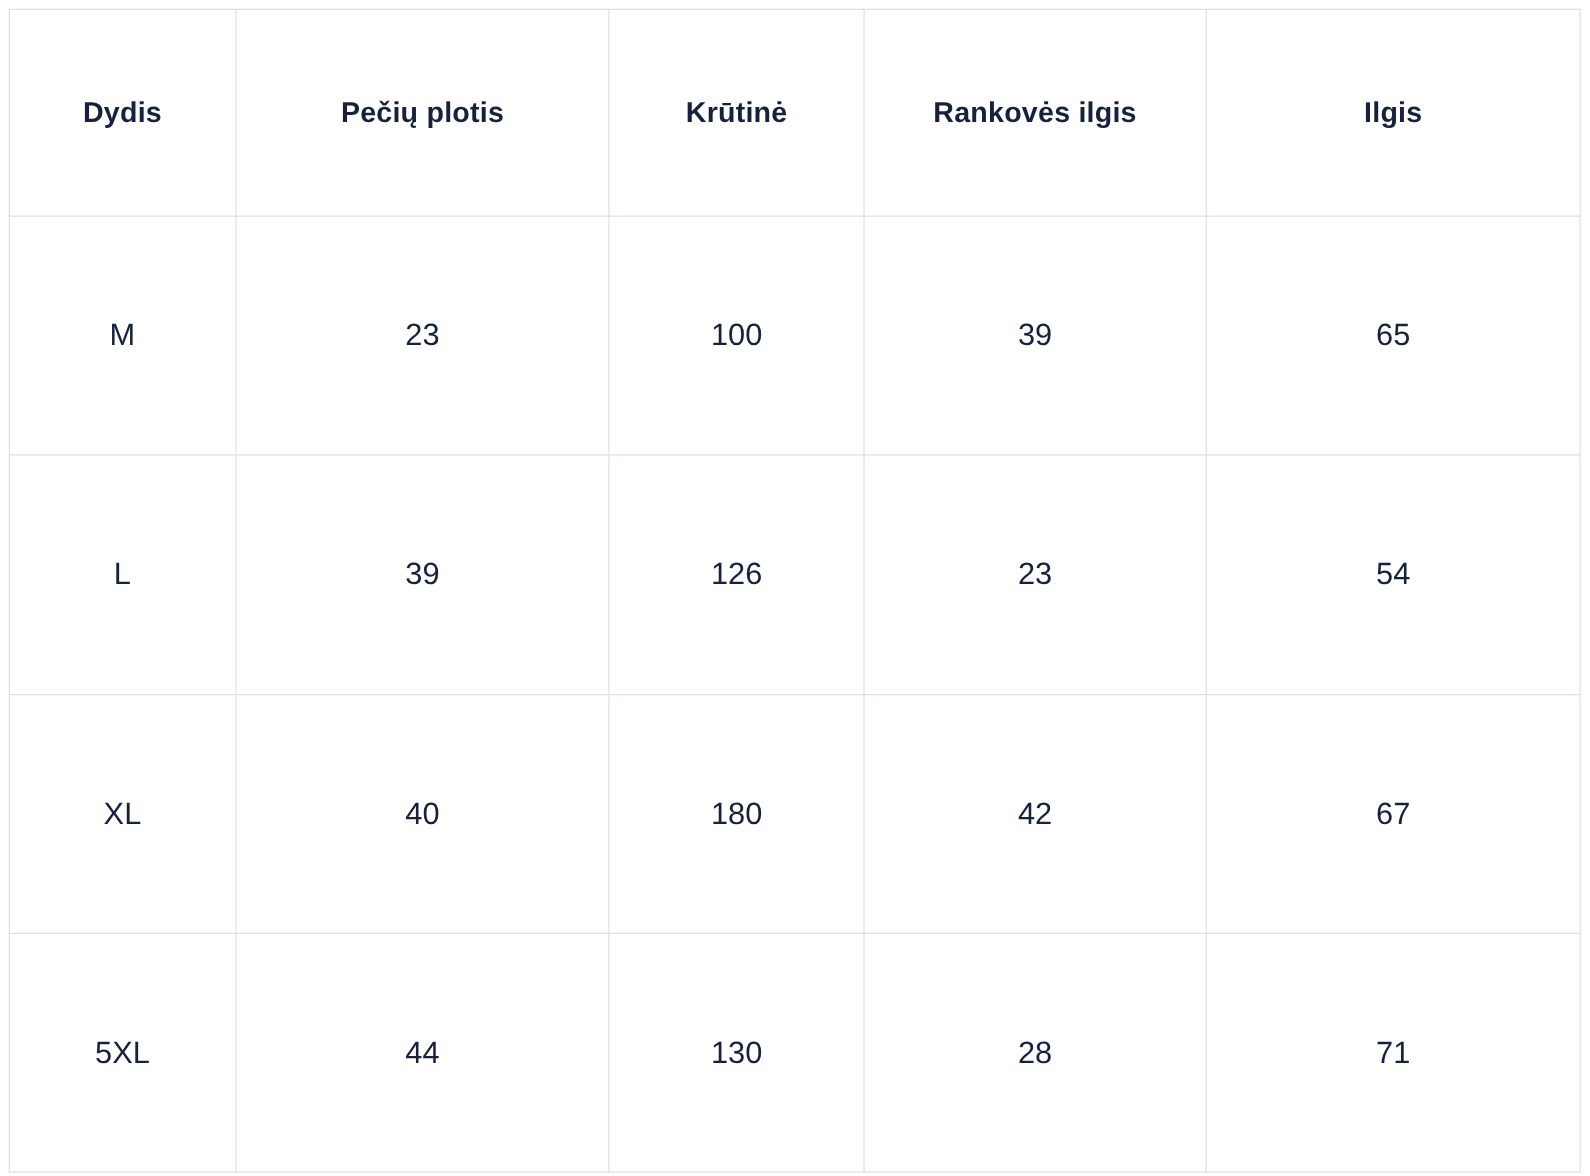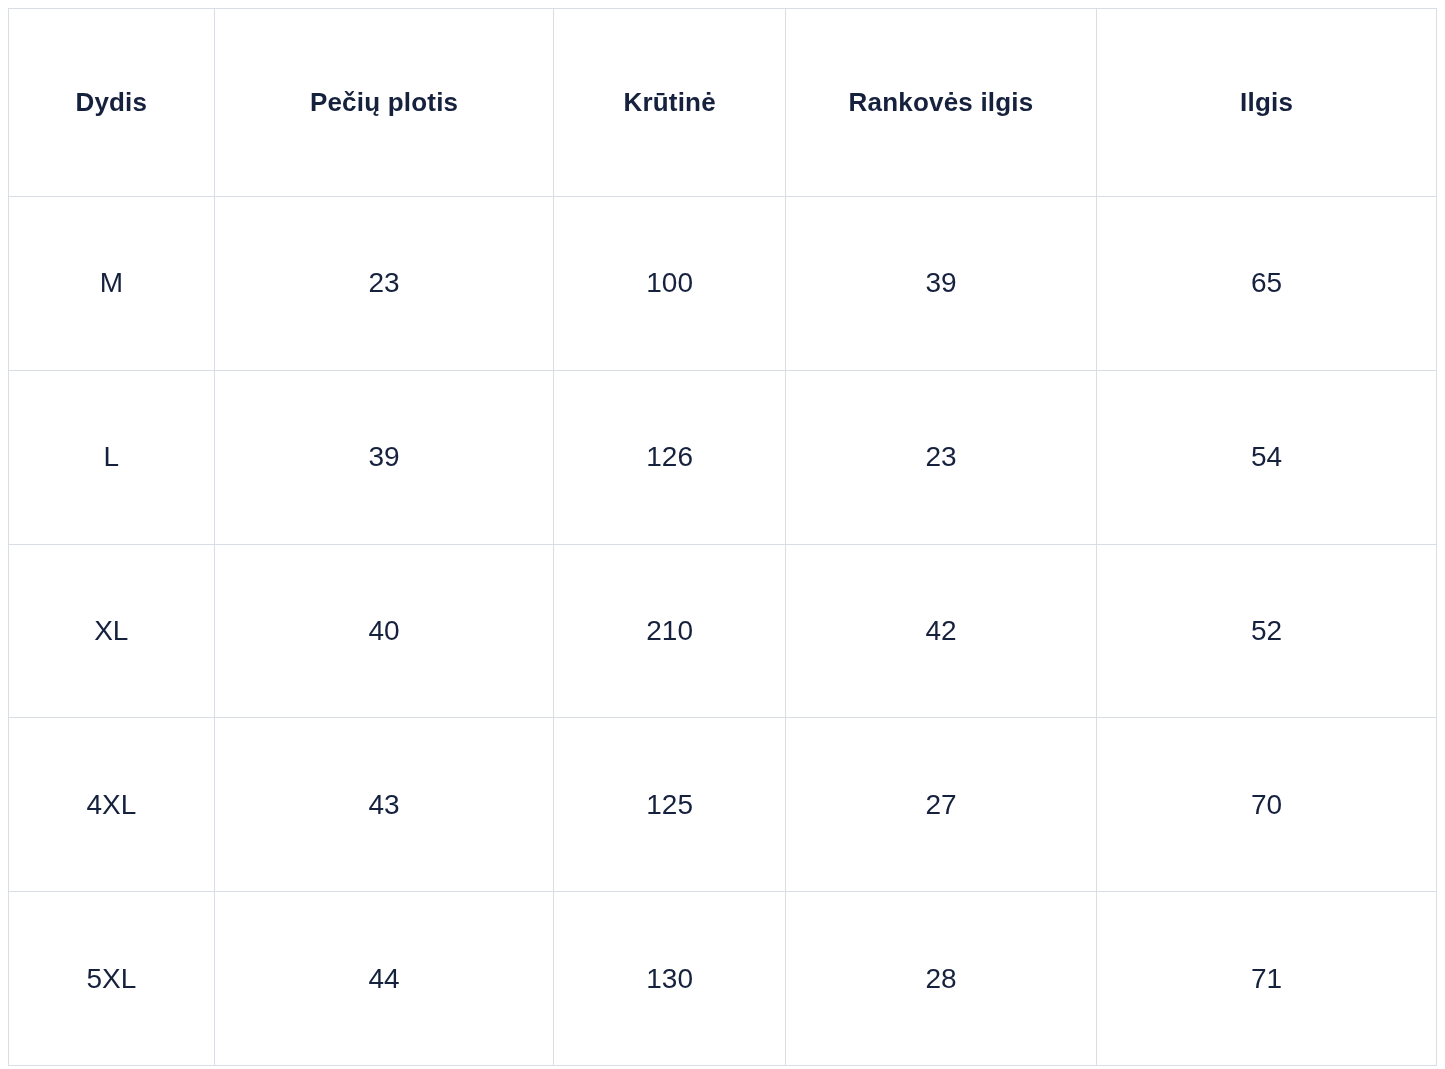--- a/index.html
+++ b/index.html
@@ -87,30 +87,23 @@
       <tr>
         <td>L</td>
         <td>39</td>
         <td>126</td>
         <td>23</td>
         <td>54</td>
       </tr>
       <tr>
         <td>XL</td>
         <td>40</td>
-        <td>210</td>
+        <td>180</td>
         <td>42</td>
-        <td>52</td>
-      </tr>
-      <tr>
-        <td>4XL</td>
-        <td>43</td>
-        <td>125</td>
-        <td>27</td>
-        <td>70</td>
+        <td>67</td>
       </tr>
       <tr>
         <td>5XL</td>
         <td>44</td>
         <td>130</td>
         <td>28</td>
         <td>71</td>
       </tr>
     </tbody>
   </table>

